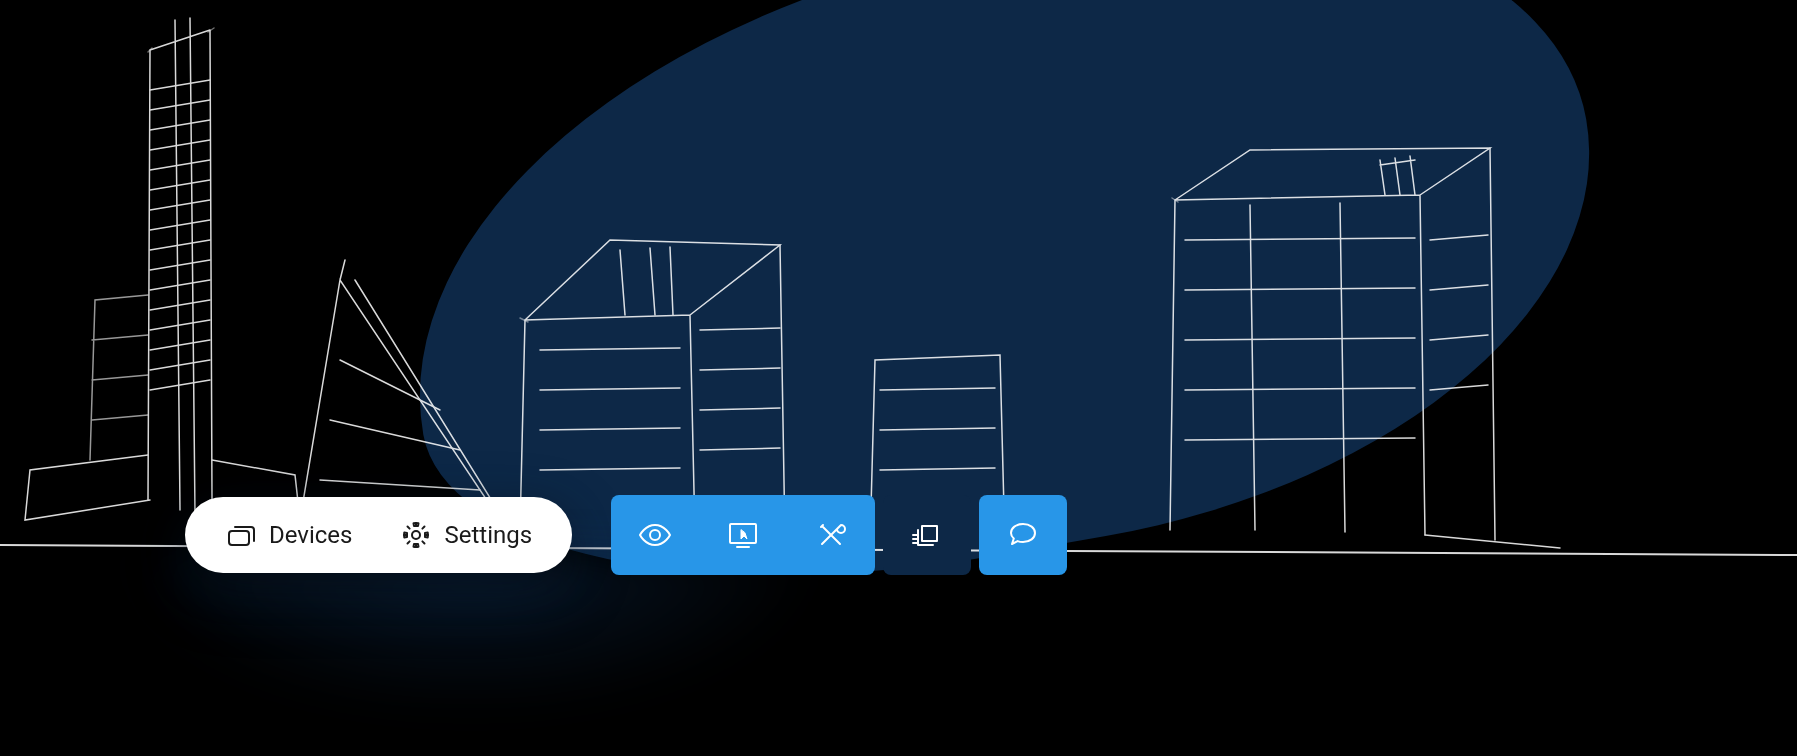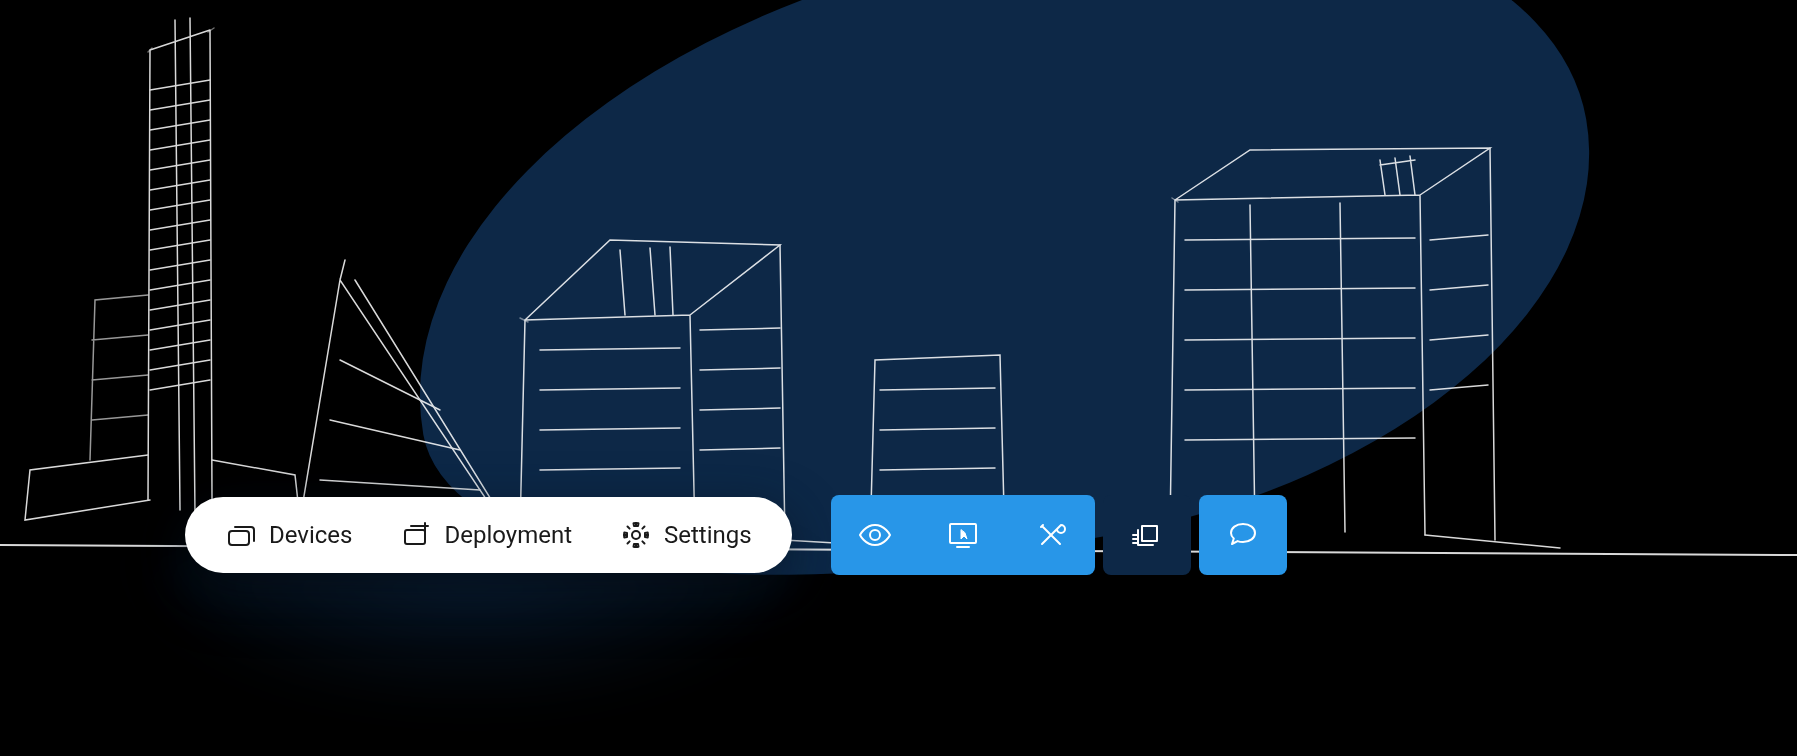--- a/index.html
+++ b/index.html
@@ -180,29 +180,20 @@
     <div class="white-toolbar-item">
       <span class="icon-wrap">
         <svg width="32" height="32" viewBox="0 0 32 32" fill="none" stroke="currentColor" stroke-width="2" stroke-linecap="round" stroke-linejoin="round">
           <rect x="4" y="12" width="20" height="14" rx="3"></rect>
           <path d="M 10 8 L 26 8 A 3 3 0 0 1 29 11 L 29 22"></path>
         </svg>
       </span>
       <span class="label">Devices</span>
     </div>
 
-    <div class="white-toolbar-item">
-      <span class="icon-wrap">
-        <svg width="32" height="32" viewBox="0 0 32 32" fill="none" stroke="currentColor" stroke-width="2" stroke-linecap="round" stroke-linejoin="round">
-          <rect x="5" y="11" width="20" height="14" rx="2"></rect>
-          <path d="M 11 7 L 25 7 M 25 7 L 25 19 M 22 7 L 28 7 M 25 4 L 25 10"></path>
-        </svg>
-      </span>
-      <span class="label">Deployment</span>
-    </div>
 
     <div class="white-toolbar-item">
       <span class="icon-wrap">
         <svg width="32" height="32" viewBox="0 0 32 32" fill="none" stroke="currentColor" stroke-width="2" stroke-linecap="round" stroke-linejoin="round">
           <circle cx="16" cy="16" r="4"></circle>
           <path d="M 16 4 L 16 7 M 16 25 L 16 28 M 28 16 L 25 16 M 7 16 L 4 16 M 24.5 7.5 L 22.4 9.6 M 9.6 22.4 L 7.5 24.5 M 24.5 24.5 L 22.4 22.4 M 9.6 9.6 L 7.5 7.5"></path>
           <path d="M 13.5 4.3 A 12 12 0 0 1 18.5 4.3 L 18 7 L 14 7 Z M 27.7 13.5 A 12 12 0 0 1 27.7 18.5 L 25 18 L 25 14 Z M 18.5 27.7 A 12 12 0 0 1 13.5 27.7 L 14 25 L 18 25 Z M 4.3 18.5 A 12 12 0 0 1 4.3 13.5 L 7 14 L 7 18 Z" fill="none"></path>
         </svg>
       </span>
       <span class="label">Settings</span>

